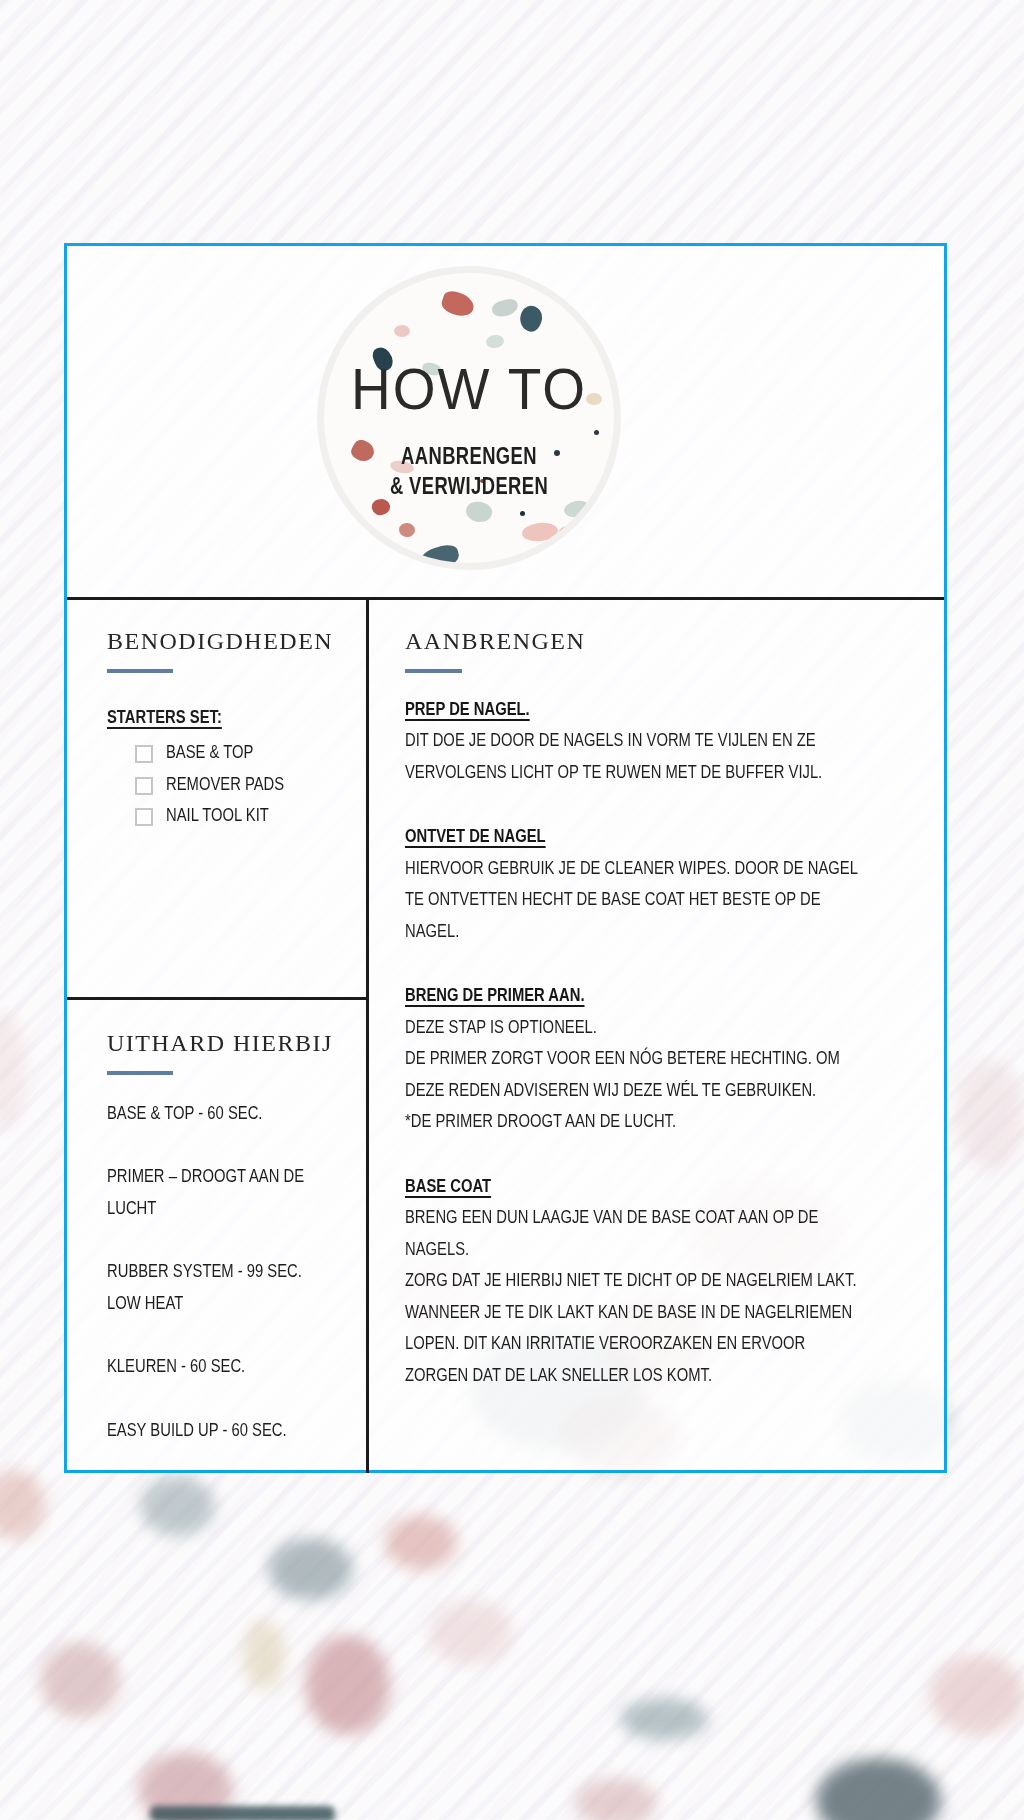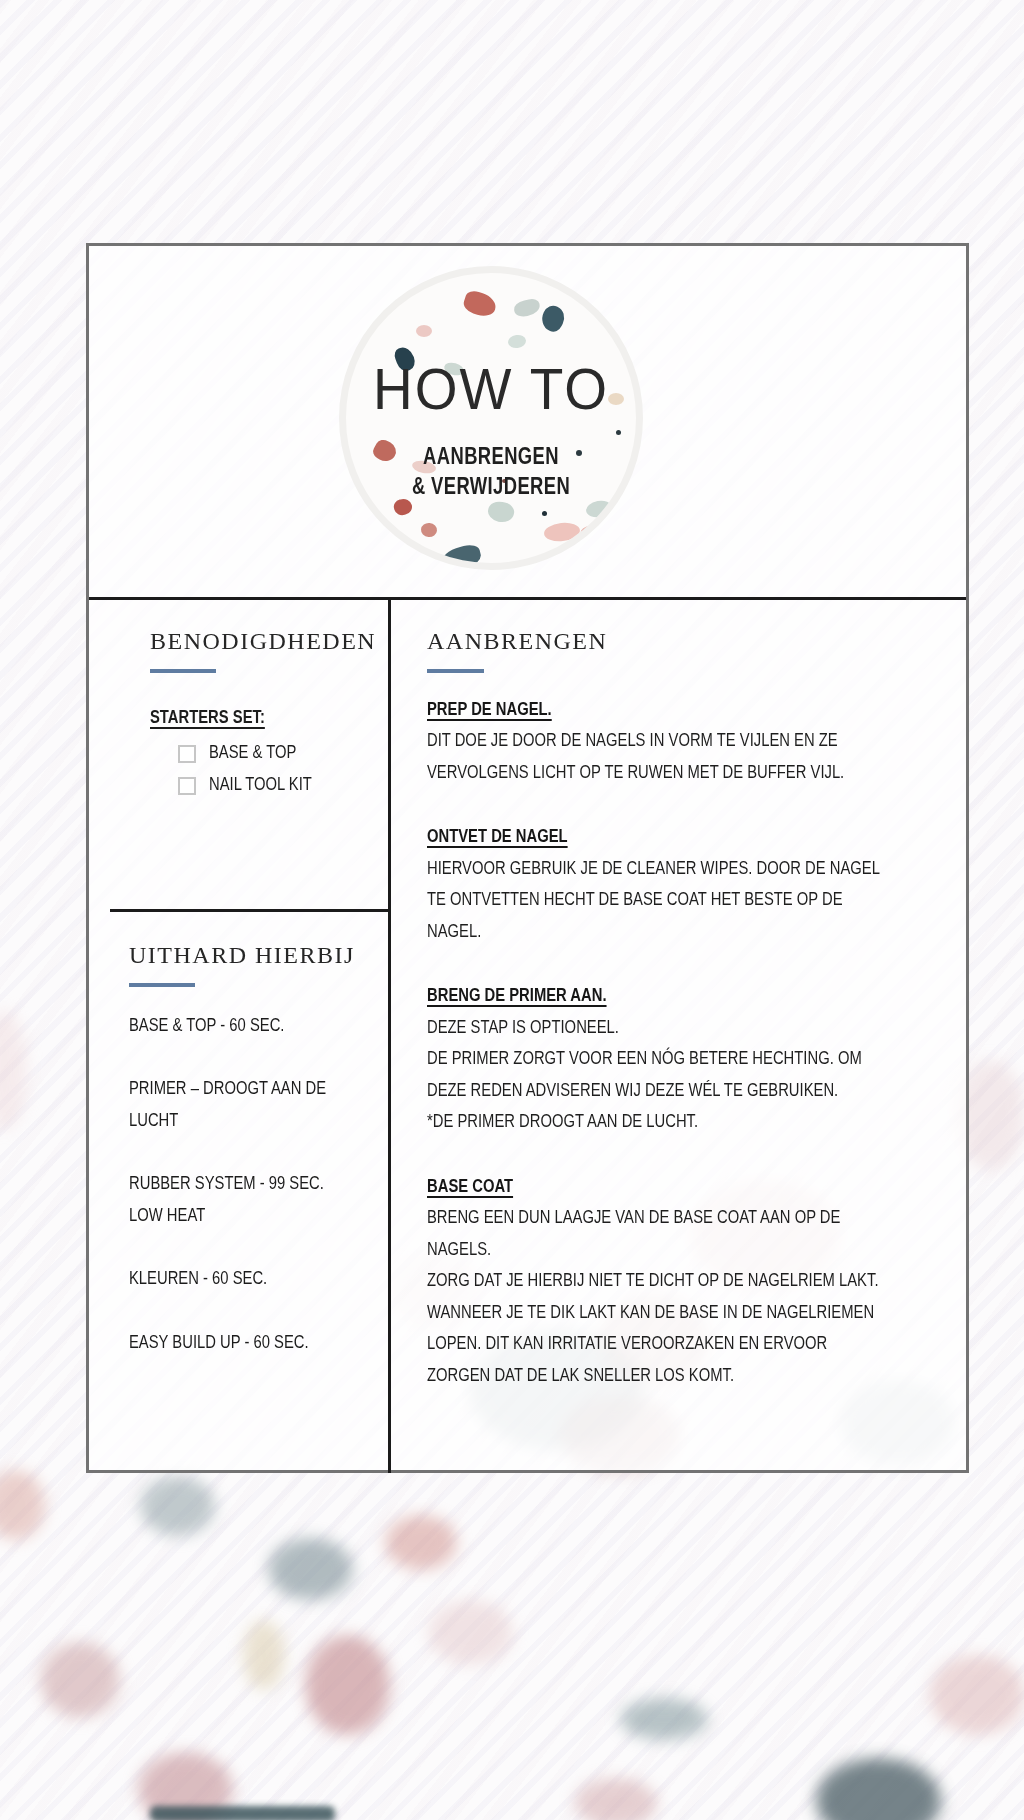--- a/index.html
+++ b/index.html
@@ -13,22 +13,22 @@
     content:""; position:absolute; inset:0; pointer-events:none;
     background:
       repeating-linear-gradient(135deg, rgba(226,223,238,.22) 0 6px, rgba(255,255,255,0) 6px 19px),
       repeating-linear-gradient(128deg, rgba(238,231,238,.18) 0 9px, rgba(255,255,255,0) 9px 30px);
   }
   .blob{position:absolute; border-radius:50%; filter:blur(8px); pointer-events:none;}
   .chip{position:absolute; pointer-events:none;}
 
   
   .card{
-    position:absolute; left:86px; top:243px; width:883px; height:1230px;
-    border:3px solid #737373; background:rgba(255,255,255,.72); box-sizing:border-box;
+    position:absolute; left:64px; top:243px; width:883px; height:1230px;
+    border:3px solid #0ea5e9; background:rgba(255,255,255,.72); box-sizing:border-box;
   }
   .card-header{position:relative; height:351px; border-bottom:3px solid #1b1b1b;}
   .logo-circle{
     position:absolute; left:250px; top:20px; width:304px; height:304px;
     border-radius:50%; background:#fcfbfa; border:7px solid #f1f0ee;
     box-sizing:border-box; overflow:hidden;
   }
   .logo-title{
     position:absolute; top:84px; left:0; width:100%; text-align:center;
     font-size:55px; letter-spacing:2px; color:#2a2a2a; font-weight:400;
@@ -36,21 +36,21 @@
   }
   .logo-sub{
     position:absolute; top:168px; left:0; width:100%; text-align:center;
     font-weight:700; font-size:23px; line-height:30px; color:#1f1f1f;
     letter-spacing:.5px; transform:scaleX(.8);
   }
   
   .columns{position:relative; display:flex; height:873px;}
   .col-left{width:302px; border-right:3px solid #1b1b1b; box-sizing:border-box;}
   .col-right{flex:1; padding:26px 0 0 36px; box-sizing:border-box;}
-  .sec1{height:312px; border-bottom:3px solid #1b1b1b; box-sizing:border-box; padding:26px 0 0 40px;margin-left:21px;}
+  .sec1{height:400px; border-bottom:3px solid #1b1b1b; box-sizing:border-box; padding:26px 0 0 40px;}
   .sec2{padding:28px 0 0 40px;}
   .serif-heading{
     font-family:"Liberation Serif", serif; font-size:24px; line-height:30px;
     letter-spacing:1.5px; color:#262626; font-weight:400;
   }
   .accent-bar{width:66px; height:3.5px; background:var(--accent,#5f7ca1); margin-top:13px;}
   .accent-bar.narrow{width:57px;}
   .cond{transform:scaleX(.8); transform-origin:0 50%;}
   .list-title{
     margin-top:28px; font-weight:700; font-size:18.5px; line-height:31px; color:#1c1c1c;
@@ -155,20 +155,24 @@
           <div class="serif-heading">BENODIGDHEDEN</div>
           <div class="accent-bar"></div>
           <div class="list-title cond">STARTERS SET:</div>
           <ul class="checklist">
             <li class="check-item">
               <span class="checkbox"></span>
               <span class="item-label">BASE &amp; TOP</span>
             </li>
             <li class="check-item">
               <span class="checkbox"></span>
+              <span class="item-label">REMOVER PADS</span>
+            </li>
+            <li class="check-item">
+              <span class="checkbox"></span>
               <span class="item-label">NAIL TOOL KIT</span>
             </li>
           </ul>
         </div>
 
         <div class="sec2">
           <div class="serif-heading">UITHARD HIERBIJ</div>
           <div class="accent-bar"></div>
           <div class="cure-block cond">
             <p class="cure-line">BASE &amp; TOP - 60 SEC.</p>

